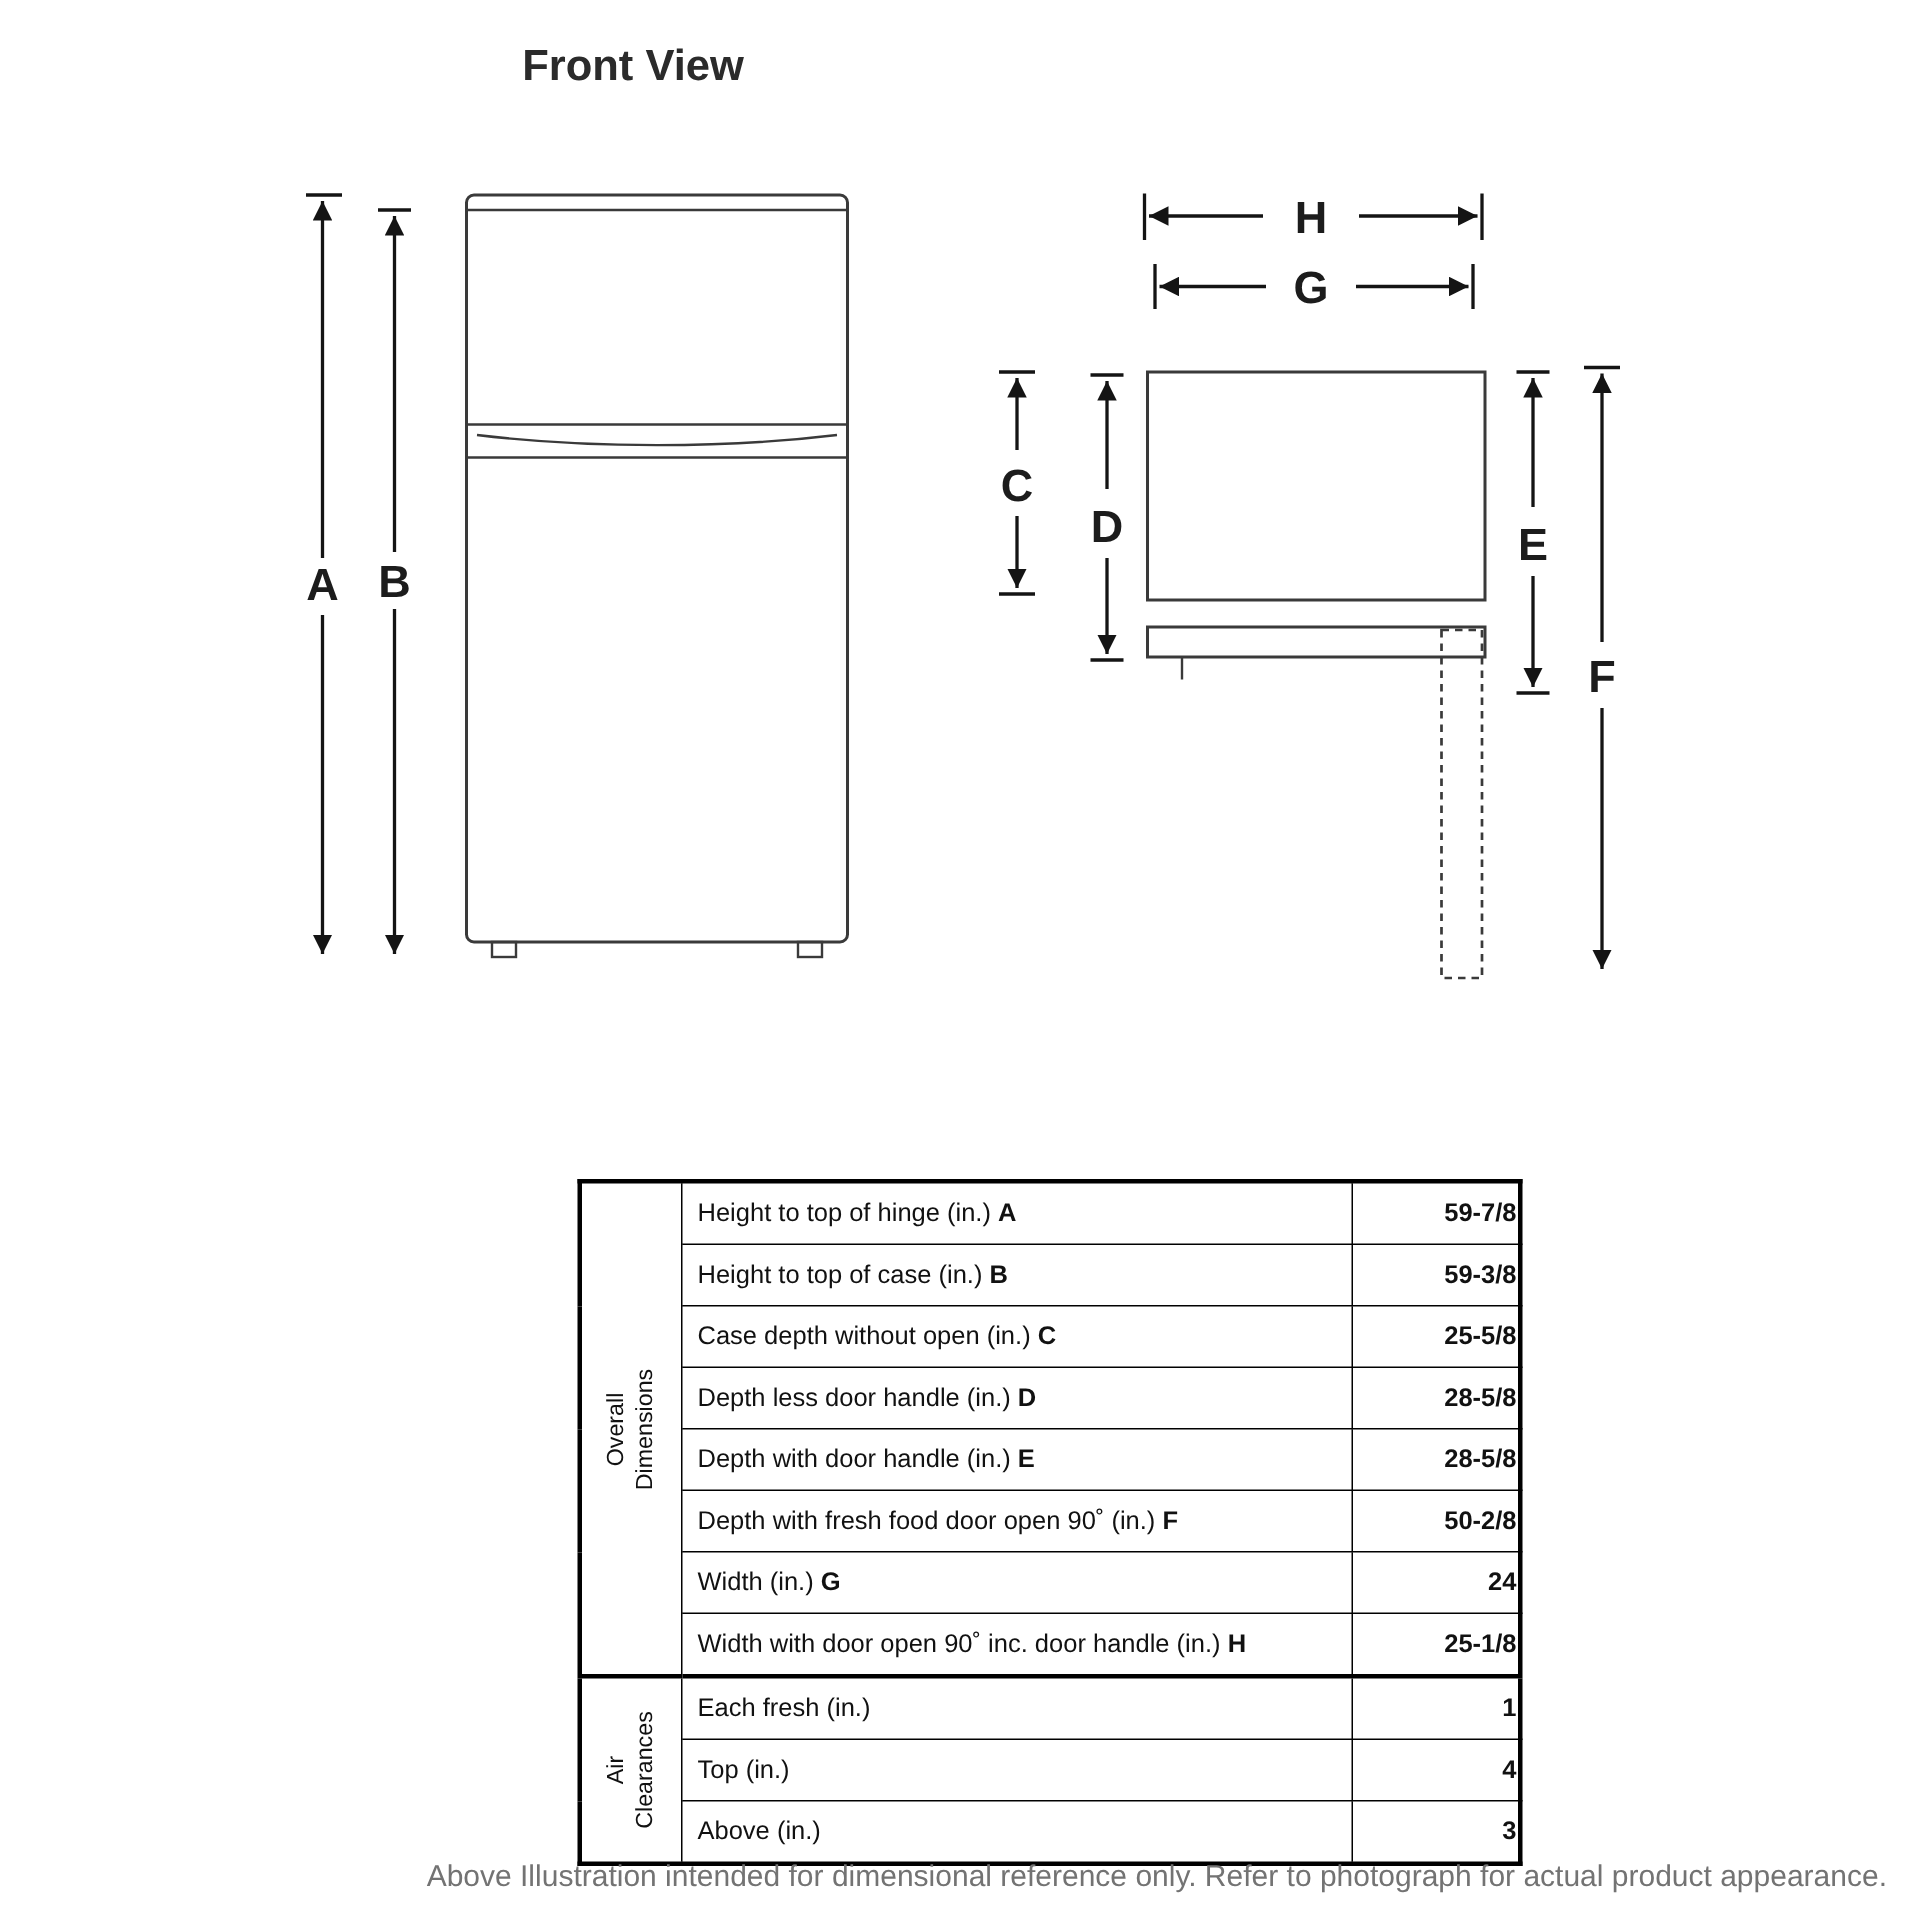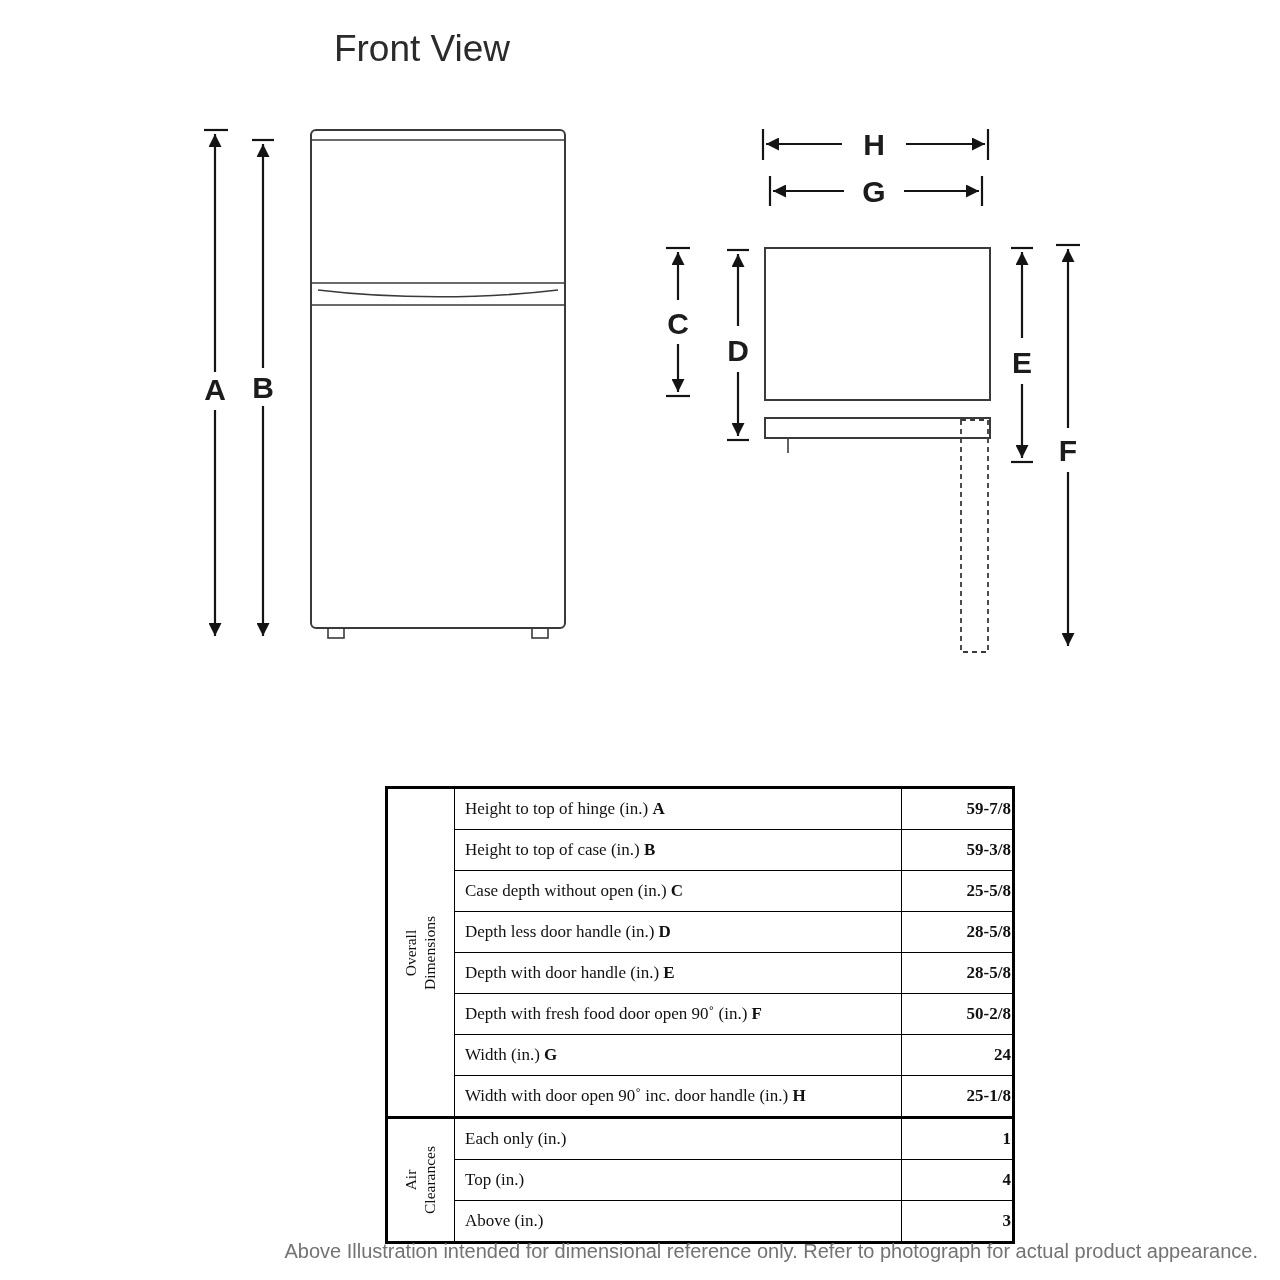--- a/index.html
+++ b/index.html
@@ -1,32 +1,32 @@
 <!DOCTYPE html>
 <html><head>
 <meta charset="utf-8">
 <style>
   html,body { margin:0; padding:0; background:#ffffff; font-family:"Liberation Sans", sans-serif; }
   .canvas { position:relative; width:1280px; height:1280px; background:#ffffff; overflow:hidden; }
 
-  .view-title { position:absolute; top:28px; font-size:37px; font-weight:normal; color:#2b2b2b; text-align:center; width:240px; }
+  .view-title { position:absolute; top:28px; font-size:29px; font-weight:bold; color:#2b2b2b; text-align:center; width:240px; }
   .view-title.front { left:302px; }
   .view-title.top { left:750px; }
 
   .diagram { position:absolute; left:0; top:0; }
 
   .case   { fill:none; stroke:#3a3a3a; stroke-width:2; }
   .thin   { fill:none; stroke:#3a3a3a; stroke-width:1.6; }
   .dashedline { fill:none; stroke:#3a3a3a; stroke-width:1.8; stroke-dasharray:5 4; }
   .dim    { stroke:#141414; stroke-width:2.2; fill:none; }
   .cap    { stroke:#141414; stroke-width:2.2; }
   .dimlbl { font-family:"Liberation Sans", sans-serif; font-size:30px; font-weight:bold; fill:#1c1c1c; text-anchor:middle; }
 
   .spec-table { position:absolute; left:385px; top:786px; border-collapse:collapse; border:3px solid #000; background:#fff; }
-  .spec-table td { border:1.5px solid #000; height:38px; font-size:17px; color:#111;font-family:Liberation Serif, serif; }
+  .spec-table td { border:1.5px solid #000; height:38px; font-size:17px; color:#111; }
   .spec-table tr.group-start td { border-top:3px solid #000; }
   td.grp { width:64px; position:relative; }
   td.lblc { width:428px; padding:0 8px 0 10px; }
   td.valc { width:108px; text-align:right; font-weight:bold; }
   td.lblc b { font-weight:bold; }
   .rot { position:absolute; left:50%; top:50%; transform:translate(-50%,-50%) rotate(-90deg); text-align:center; font-size:15.5px; line-height:1.2; color:#111; white-space:nowrap; }
   .rot span { display:block; }
 
   .footer-note { position:absolute; left:28px; top:1240px; width:1230px; font-size:20px; color:#737373;text-align:right; }
 </style>
@@ -163,21 +163,21 @@
         <td class="lblc"><span>Width with door open 90˚ inc. door handle (in.) </span><b>H</b></td>
         <td class="valc">25-1/8</td>
       </tr>
       <tr class="group-start">
         <td class="grp" rowspan="3">
           <div class="rot">
               <span>Air</span>
               <span>Clearances</span>
             </div>
         </td>
-        <td class="lblc"><span>Each only (in.)</span><b></b></td>
+        <td class="lblc"><span>Each fresh (in.)</span><b></b></td>
         <td class="valc">1</td>
       </tr>
       <tr>
         <td class="lblc"><span>Top (in.)</span><b></b></td>
         <td class="valc">4</td>
       </tr>
       <tr>
         <td class="lblc"><span>Above (in.)</span><b></b></td>
         <td class="valc">3</td>
       </tr>

